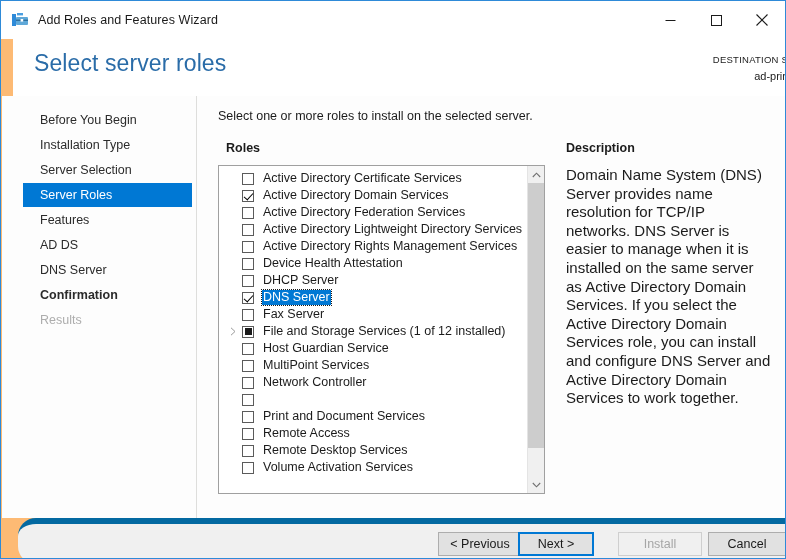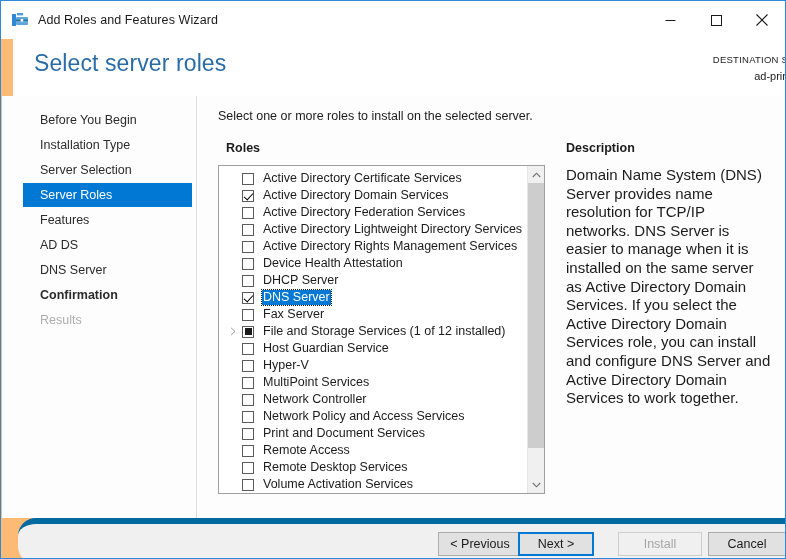--- a/index.html
+++ b/index.html
@@ -431,36 +431,30 @@
               <span class="role-label">File and Storage Services (1 of 12 installed)</span>
             </div>
             <div class="role-row">
               <span class="expander"></span>
               <span class="cb"></span>
               <span class="role-label">Host Guardian Service</span>
             </div>
             <div class="role-row">
               <span class="expander"></span>
               <span class="cb"></span>
-              <span class="role-label">Hyper-V</span>
-            </div>
-            <div class="role-row">
-              <span class="expander"></span>
-              <span class="cb"></span>
               <span class="role-label">MultiPoint Services</span>
             </div>
             <div class="role-row">
               <span class="expander"></span>
               <span class="cb"></span>
               <span class="role-label">Network Controller</span>
             </div>
             <div class="role-row">
               <span class="expander"></span>
               <span class="cb"></span>
-              <span class="role-label">Network Policy and Access Services</span>
             </div>
             <div class="role-row">
               <span class="expander"></span>
               <span class="cb"></span>
               <span class="role-label">Print and Document Services</span>
             </div>
             <div class="role-row">
               <span class="expander"></span>
               <span class="cb"></span>
               <span class="role-label">Remote Access</span>

